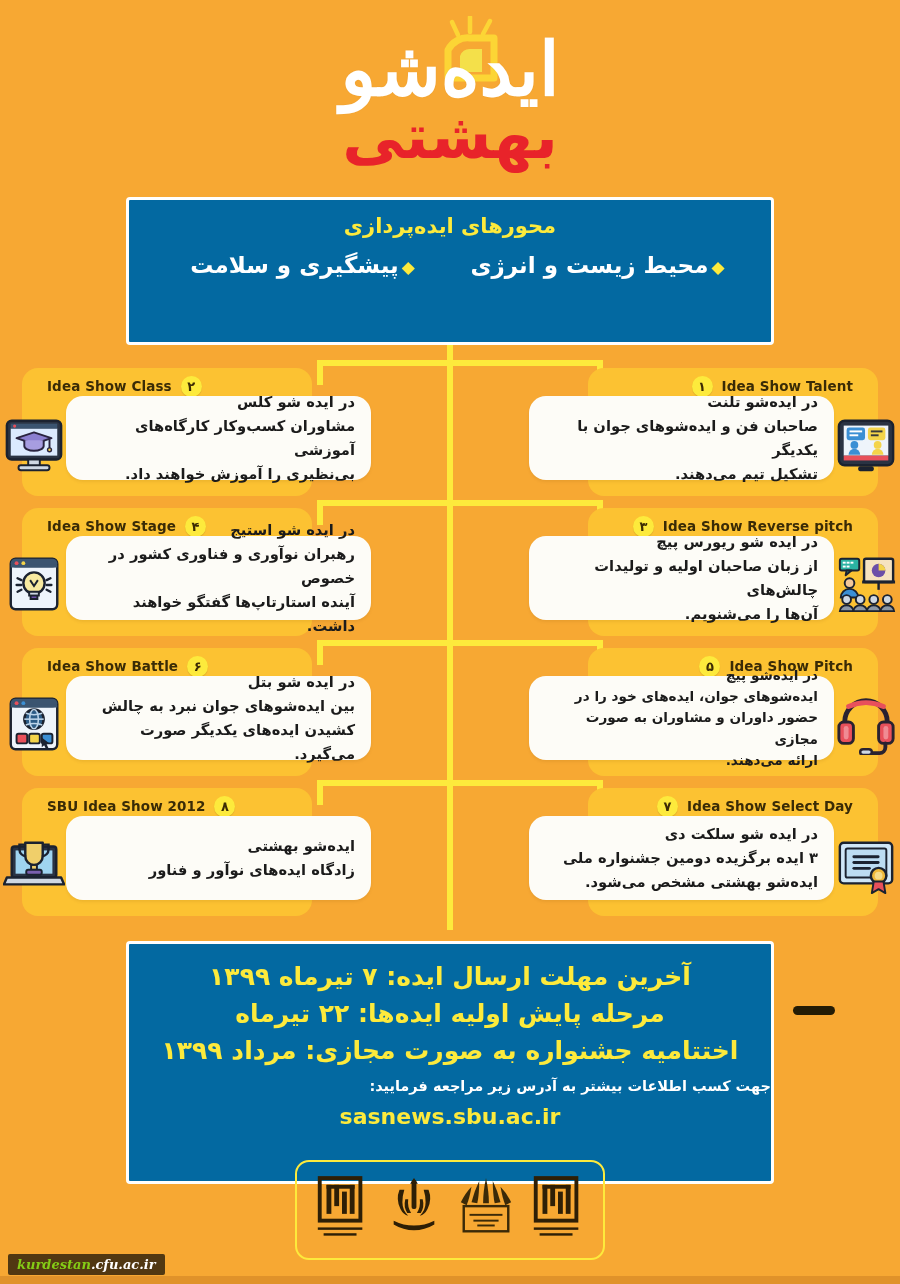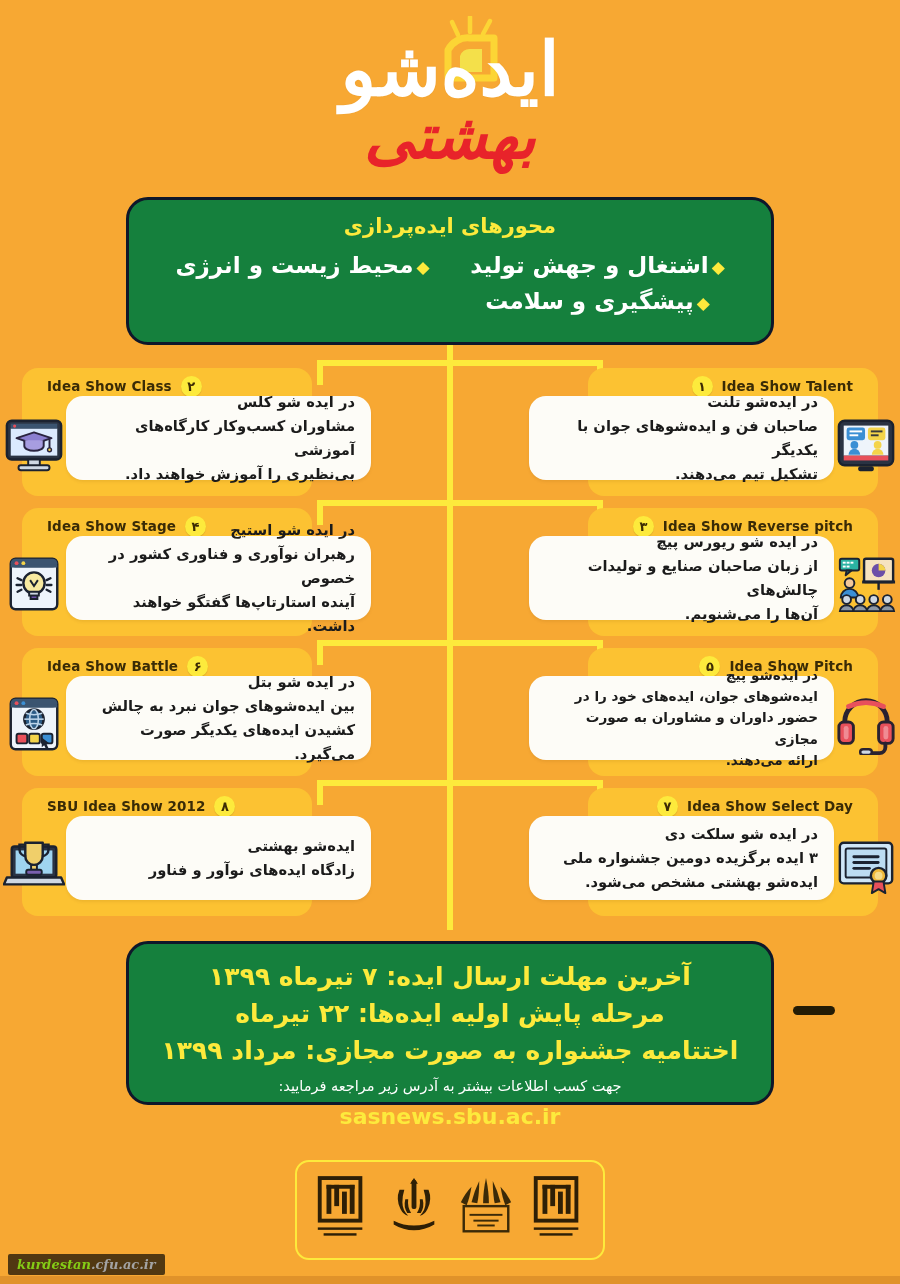--- a/index.html
+++ b/index.html
@@ -15,27 +15,27 @@
   .logo-wrap{position:absolute;top:0;left:0;width:900px;height:190px;}
   .logo-sun{position:absolute;left:440px;top:16px;width:70px;height:72px;}
   .logo-line1{
     position:absolute;top:26px;left:0;width:900px;text-align:center;
     font-size:74px;font-weight:bold;color:#ffffff;letter-spacing:-2px;
     text-shadow:0 0 2px rgba(0,0,0,.05);
     font-family:Liberation Serif, serif;
   }
   .logo-line2{
     position:absolute;top:100px;left:0;width:900px;text-align:center;
-    font-size:62px;font-weight:bold;color:#e8232a;letter-spacing:-2px;font-style:italic;
+    font-size:62px;font-weight:bold;color:#e8232a;letter-spacing:-2px;
   }
 
   
   .green-box{
-    position:absolute;background:#15803d;border:3px solid #0f172a;
-    border-radius:22px;box-sizing:border-box;
+    position:absolute;background:#0369a1;border:3px solid #ffffff;
+    border-radius:4px;box-sizing:border-box;
   }
   #topics-box{left:126px;top:197px;width:648px;height:148px;}
   .topics-title{
     text-align:center;color:#fdea3c;font-size:21px;font-weight:bold;
     margin-top:14px;
   }
   .topics-grid{
     display:flex;flex-wrap:wrap;direction:rtl;margin-top:10px;
     padding:0 26px;
   }
@@ -89,28 +89,28 @@
   .card.four-lines p{font-size:13.6px;line-height:1.55;}
 
   .icon-holder{
     position:absolute;top:44px;width:76px;height:80px;
     display:flex;align-items:center;justify-content:center;
   }
   .icon-holder.right-side{right:-4px;}
   .icon-holder.left-side{left:-4px;}
 
   
-  #schedule-box{left:126px;top:941px;width:648px;height:164px;}
+  #schedule-box{left:126px;top:941px;width:648px;height:243px;}
   .sched-line{
     text-align:center;color:#fdea3c;font-size:25px;font-weight:bold;
     line-height:1.48;white-space:nowrap;
   }
   .sched-lines{padding-top:14px;}
   .sched-note{
-    text-align:center;color:#ffffff;font-size:14.5px;font-weight:normal;
+    text-align:right;color:#ffffff;font-size:14.5px;font-weight:bold;
     margin-top:9px;
   }
   .sched-url{
     text-align:center;color:#fdea3c;font-size:22px;font-weight:bold;
     direction:ltr;margin-top:10px;
   }
   .side-dash{
     position:absolute;left:793px;top:1006px;width:42px;height:9px;
     background:#241c05;border-radius:5px;
   }
@@ -122,21 +122,21 @@
     display:flex;align-items:center;justify-content:center;gap:6px;
   }
   .footer-logo{width:66px;height:74px;display:flex;align-items:center;justify-content:center;}
   .watermark{
     position:absolute;left:8px;top:1254px;
     background:#513812;padding:3px 9px;border-radius:2px;
     font-size:13px;font-weight:bold;direction:ltr;
     font-family:"DejaVu Serif","Liberation Serif",serif;font-style:italic;
   }
   .watermark .w1{color:#84cc16;}
-  .watermark .w2{color:#a3a3a3;}
+  .watermark .w2{color:#ffffff;}
   .bottom-strip{position:absolute;left:0;top:1276px;width:900px;height:8px;background:#e0922a;}
 </style>
 </head>
 <body>
 
 <div class="poster">
 
   <div class="logo-wrap">
     <svg class="logo-sun" viewBox="0 0 70 72">
       <g stroke="#fcd535" stroke-width="4.5" stroke-linecap="round" fill="none">
@@ -147,21 +147,20 @@
       <path d="M8 62 L8 34 A22 22 0 0 1 30 22 L54 22 L54 62 Z" fill="none" stroke="#fcd535" stroke-width="7" stroke-linejoin="round"></path>
       <path d="M20 56 L20 40 A10 10 0 0 1 30 33 L42 33 L42 56 Z" fill="#f4e04a"></path>
     </svg>
     <div class="logo-line1">ایده‌شو</div>
     <div class="logo-line2">بهشتی</div>
   </div>
 
   <div class="green-box" id="topics-box">
     <div class="topics-title">محورهای ایده‌پردازی</div>
     <div class="topics-grid">
-      <div class="topic-item"><span class="bullet">◆</span><span>اشتغال و جهش تولید</span></div>
       <div class="topic-item"><span class="bullet">◆</span><span>محیط زیست و انرژی</span></div>
       <div class="topic-item"><span class="bullet">◆</span><span>پیشگیری و سلامت</span></div>
     </div>
   </div>
 
   <svg class="connectors" viewBox="0 0 900 600">
     <g stroke="#fdea3c" stroke-width="6" fill="none">
       <line x1="450" y1="0" x2="450" y2="585"></line>
       <path d="M320 40 L320 18 L600 18 L600 40"></path>
       <path d="M320 180 L320 158 L600 158 L600 180"></path>
@@ -241,21 +240,21 @@
       <div class="panel right"></div>
       <div class="panel left"></div>
 
       <div class="cardline right-side">
         <span class="en-label">Idea Show Reverse pitch</span>
         <span class="num-badge">۳</span>
       </div>
       <div class="card right-side">
         <p>
           <span>در ایده شو ریورس پیچ</span><br>
-          <span>از زبان صاحبان صنایع و تولیدات چالش‌های</span><br>
+          <span>از زبان صاحبان اولیه و تولیدات چالش‌های</span><br>
           <span>آن‌ها را می‌شنویم.</span>
         </p>
       </div>
       <div class="icon-holder right-side">
         <svg viewBox="0 0 64 64" width="62" height="62">
           <rect x="30" y="6" width="30" height="24" rx="2" fill="#f6e3c0" stroke="#1b2230" stroke-width="2.5"></rect>
           <circle cx="45" cy="18" r="7" fill="#6b4fa8"></circle>
           <path d="M45 11 a7 7 0 0 1 7 7 h-7z" fill="#f4d44a"></path>
           <line x1="28" y1="30" x2="62" y2="30" stroke="#1b2230" stroke-width="3"></line>
           <line x1="45" y1="30" x2="45" y2="38" stroke="#1b2230" stroke-width="2.5"></line>

